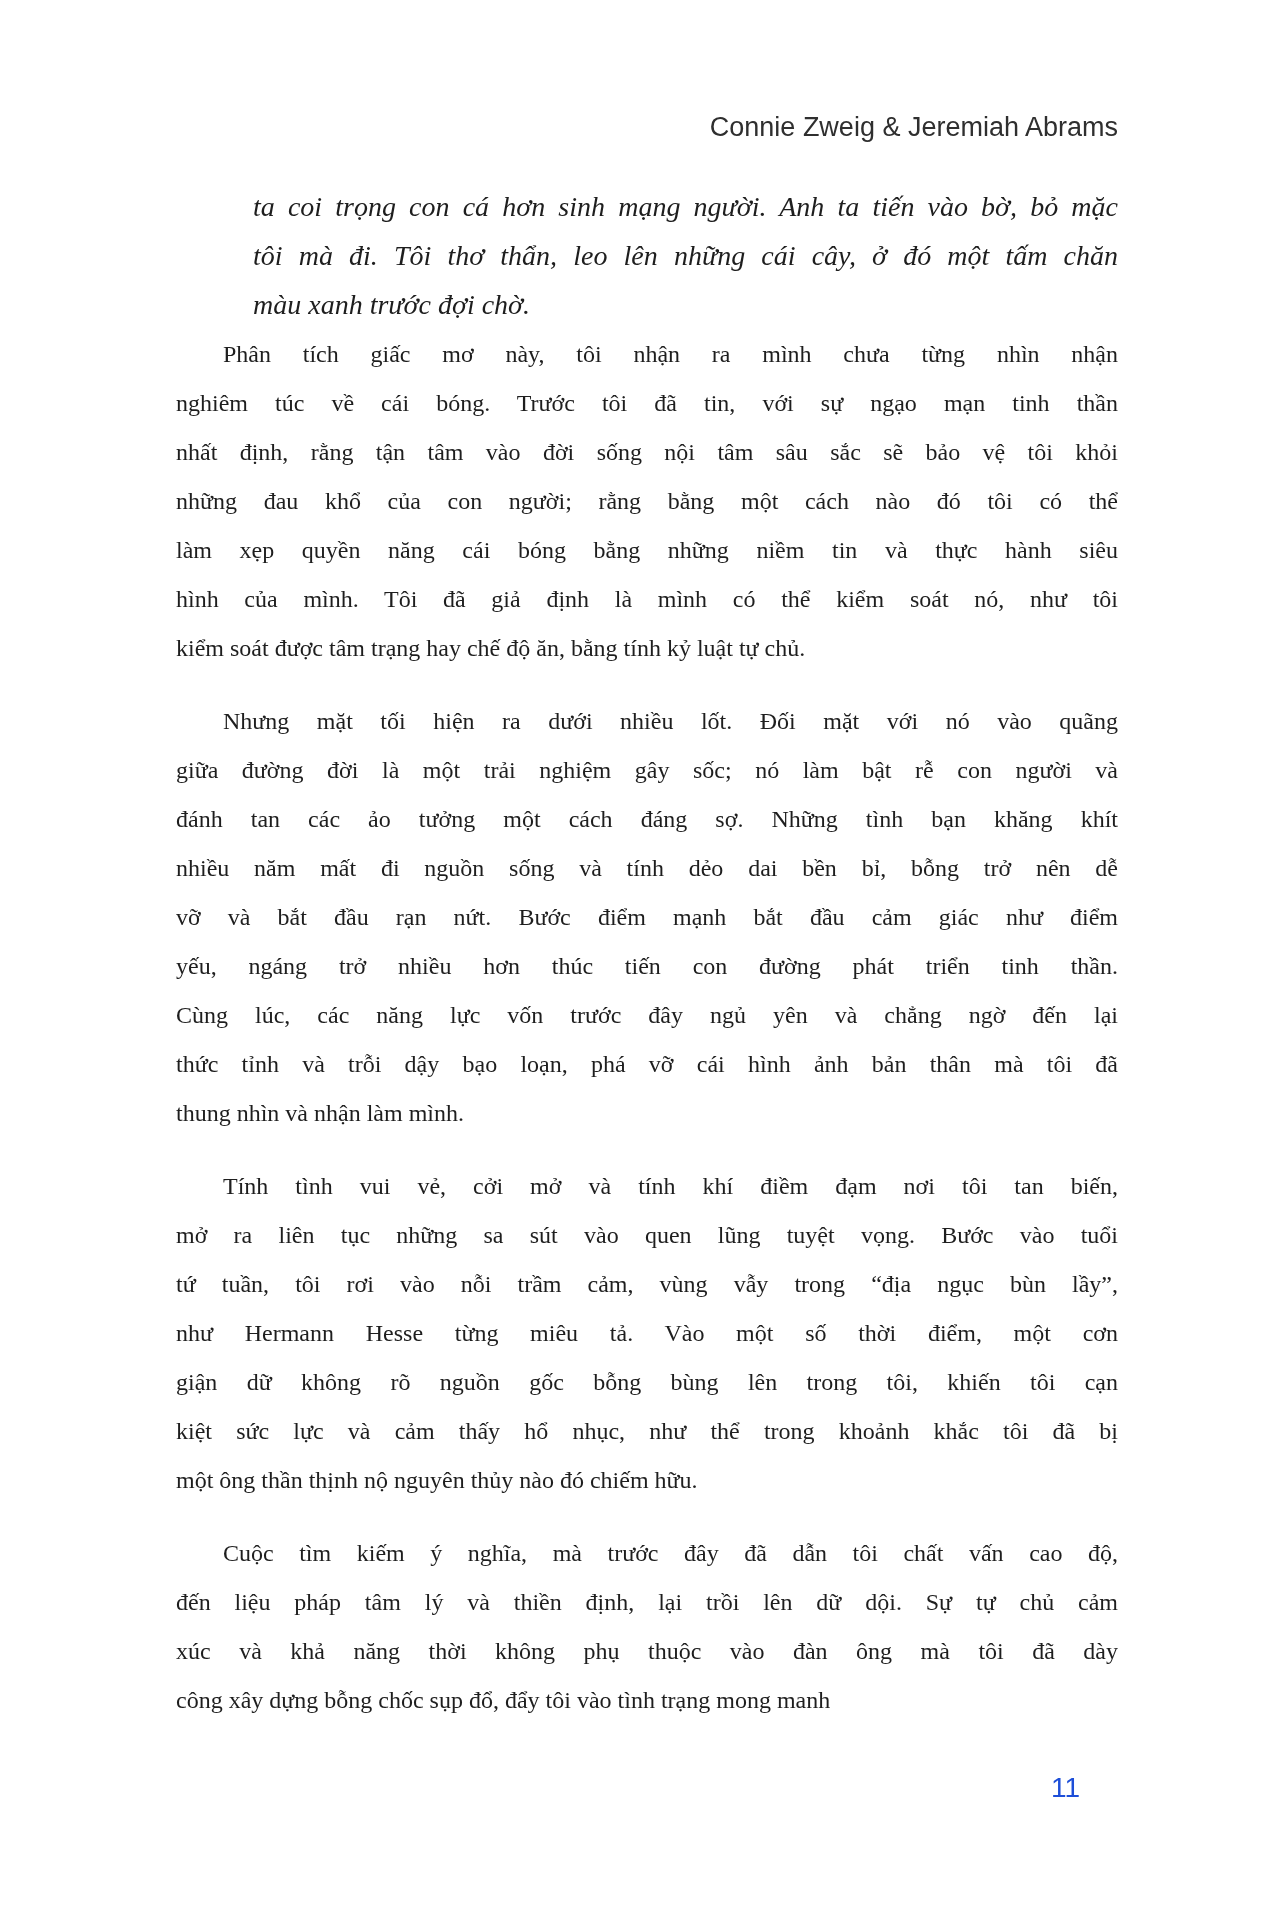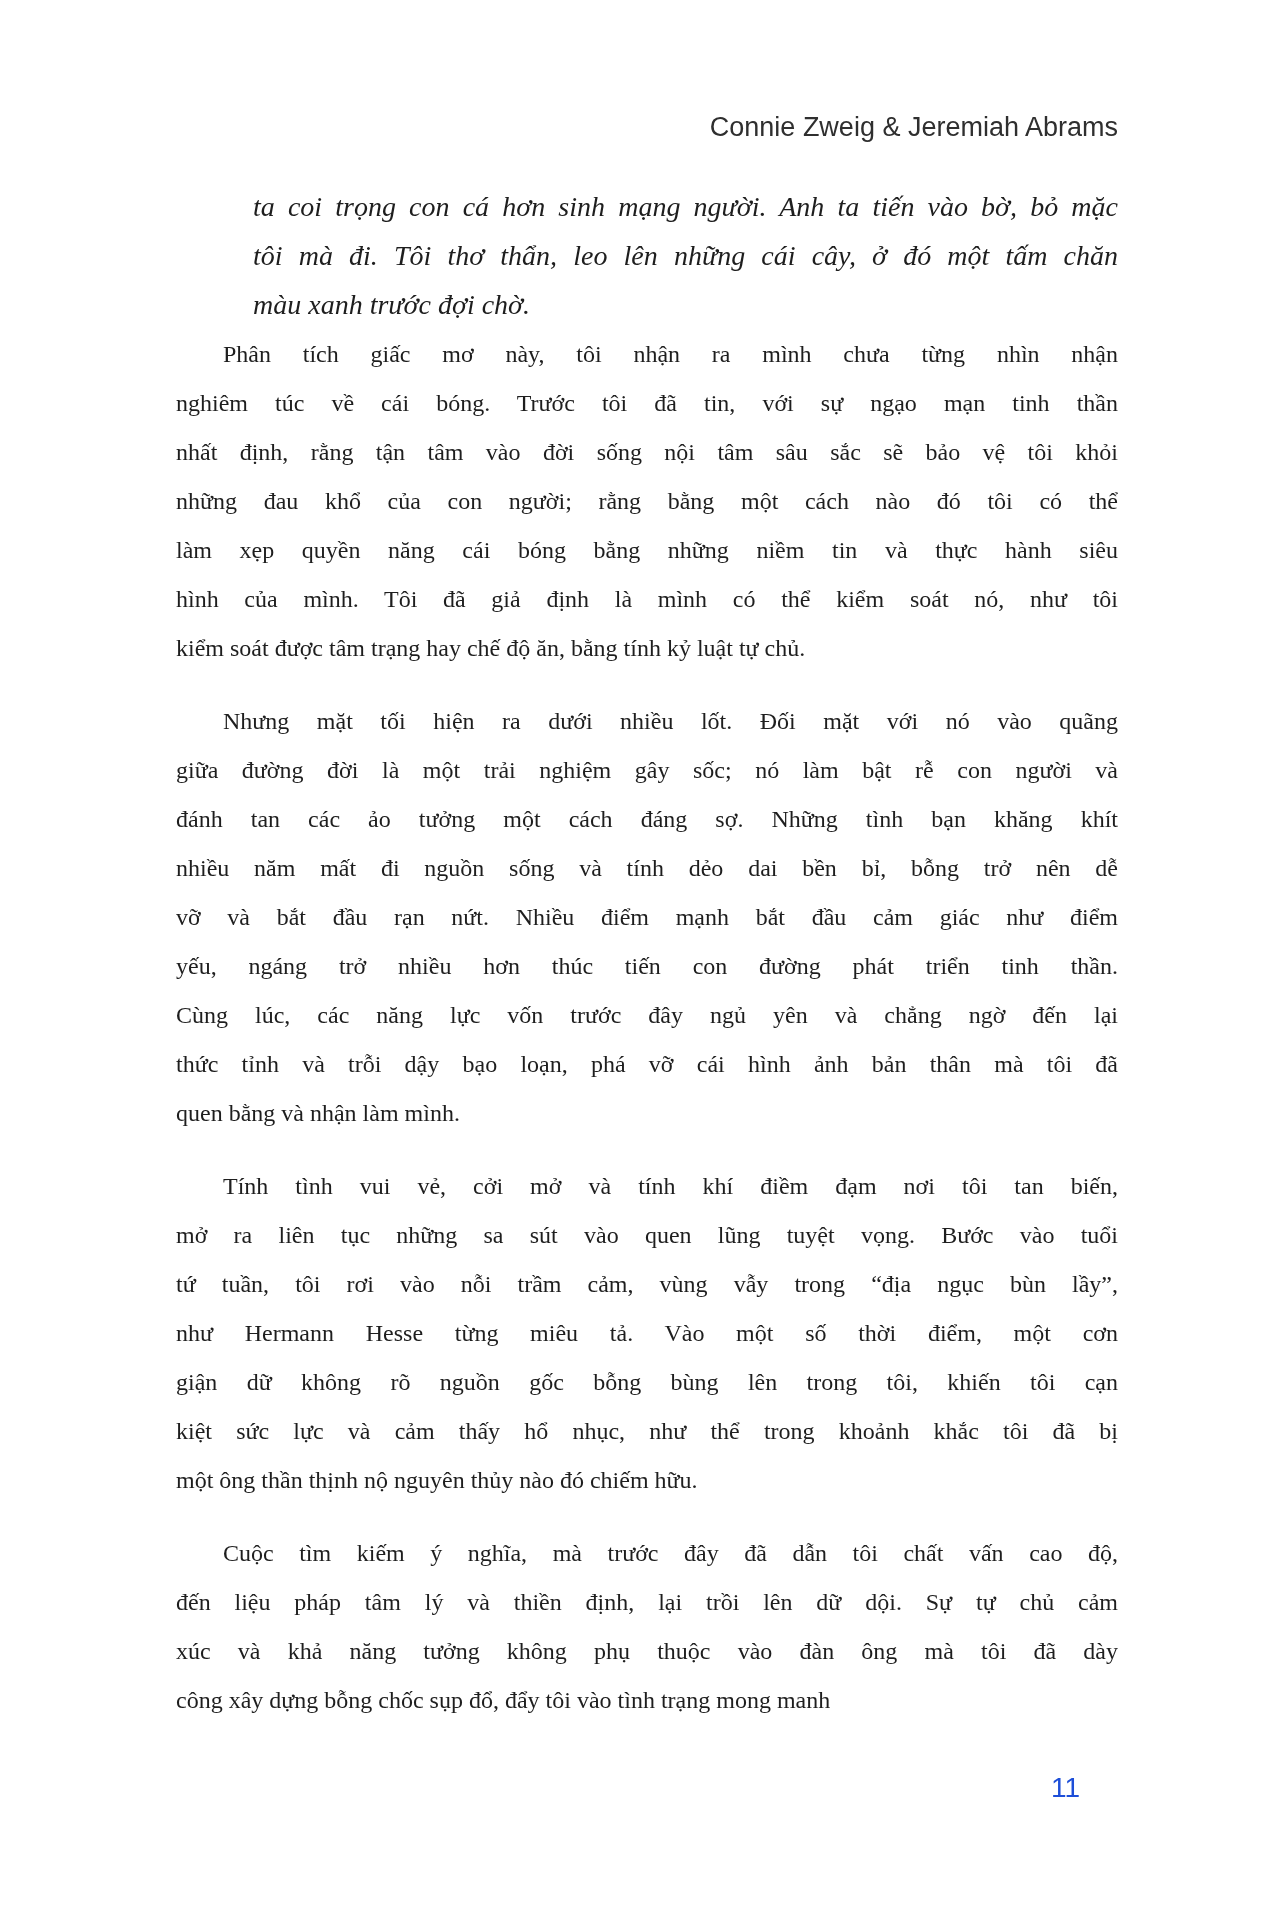--- a/index.html
+++ b/index.html
@@ -86,37 +86,37 @@
         <div class="line">những đau khổ của con người; rằng bằng một cách nào đó tôi có thể</div>
         <div class="line">làm xẹp quyền năng cái bóng bằng những niềm tin và thực hành siêu</div>
         <div class="line">hình của mình. Tôi đã giả định là mình có thể kiểm soát nó, như tôi</div>
         <div class="line last">kiểm soát được tâm trạng hay chế độ ăn, bằng tính kỷ luật tự chủ.</div>
       </div>
       <div class="paragraph">
         <div class="line first">Nhưng mặt tối hiện ra dưới nhiều lốt. Đối mặt với nó vào quãng</div>
         <div class="line">giữa đường đời là một trải nghiệm gây sốc; nó làm bật rễ con người và</div>
         <div class="line">đánh tan các ảo tưởng một cách đáng sợ. Những tình bạn khăng khít</div>
         <div class="line">nhiều năm mất đi nguồn sống và tính dẻo dai bền bỉ, bỗng trở nên dễ</div>
-        <div class="line">vỡ và bắt đầu rạn nứt. Nhiều điểm mạnh bắt đầu cảm giác như điểm</div>
+        <div class="line">vỡ và bắt đầu rạn nứt. Bước điểm mạnh bắt đầu cảm giác như điểm</div>
         <div class="line">yếu, ngáng trở nhiều hơn thúc tiến con đường phát triển tinh thần.</div>
         <div class="line">Cùng lúc, các năng lực vốn trước đây ngủ yên và chẳng ngờ đến lại</div>
         <div class="line">thức tỉnh và trỗi dậy bạo loạn, phá vỡ cái hình ảnh bản thân mà tôi đã</div>
-        <div class="line last">quen bằng và nhận làm mình.</div>
+        <div class="line last">thung nhìn và nhận làm mình.</div>
       </div>
       <div class="paragraph">
         <div class="line first">Tính tình vui vẻ, cởi mở và tính khí điềm đạm nơi tôi tan biến,</div>
         <div class="line">mở ra liên tục những sa sút vào quen lũng tuyệt vọng. Bước vào tuổi</div>
         <div class="line">tứ tuần, tôi rơi vào nỗi trầm cảm, vùng vẫy trong “địa ngục bùn lầy”,</div>
         <div class="line">như Hermann Hesse từng miêu tả. Vào một số thời điểm, một cơn</div>
         <div class="line">giận dữ không rõ nguồn gốc bỗng bùng lên trong tôi, khiến tôi cạn</div>
         <div class="line">kiệt sức lực và cảm thấy hổ nhục, như thể trong khoảnh khắc tôi đã bị</div>
         <div class="line last">một ông thần thịnh nộ nguyên thủy nào đó chiếm hữu.</div>
       </div>
       <div class="paragraph">
         <div class="line first">Cuộc tìm kiếm ý nghĩa, mà trước đây đã dẫn tôi chất vấn cao độ,</div>
         <div class="line">đến liệu pháp tâm lý và thiền định, lại trồi lên dữ dội. Sự tự chủ cảm</div>
-        <div class="line">xúc và khả năng tưởng không phụ thuộc vào đàn ông mà tôi đã dày</div>
+        <div class="line">xúc và khả năng thời không phụ thuộc vào đàn ông mà tôi đã dày</div>
         <div class="line last">công xây dựng bỗng chốc sụp đổ, đẩy tôi vào tình trạng mong manh</div>
       </div>
     </div>
 
   <div class="page-number">11</div>
 </div>
 
 </body></html>

